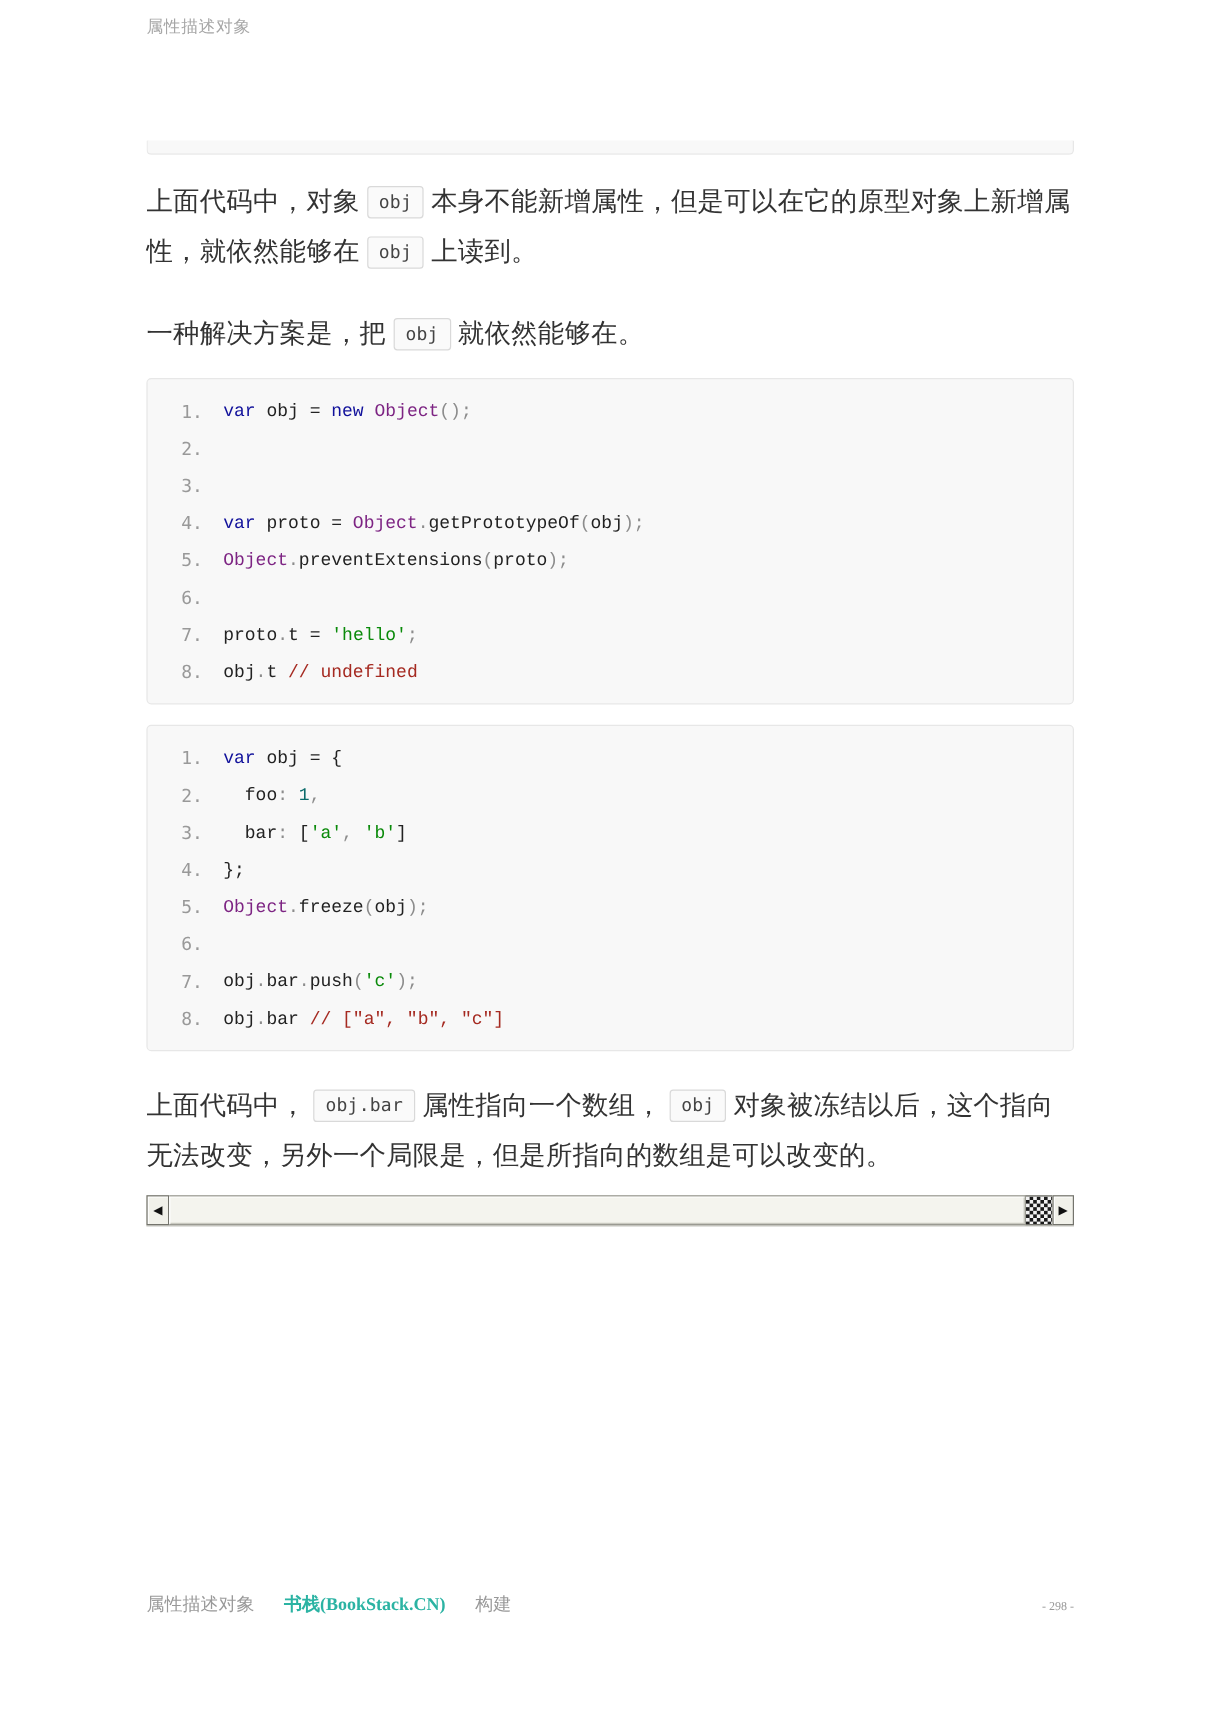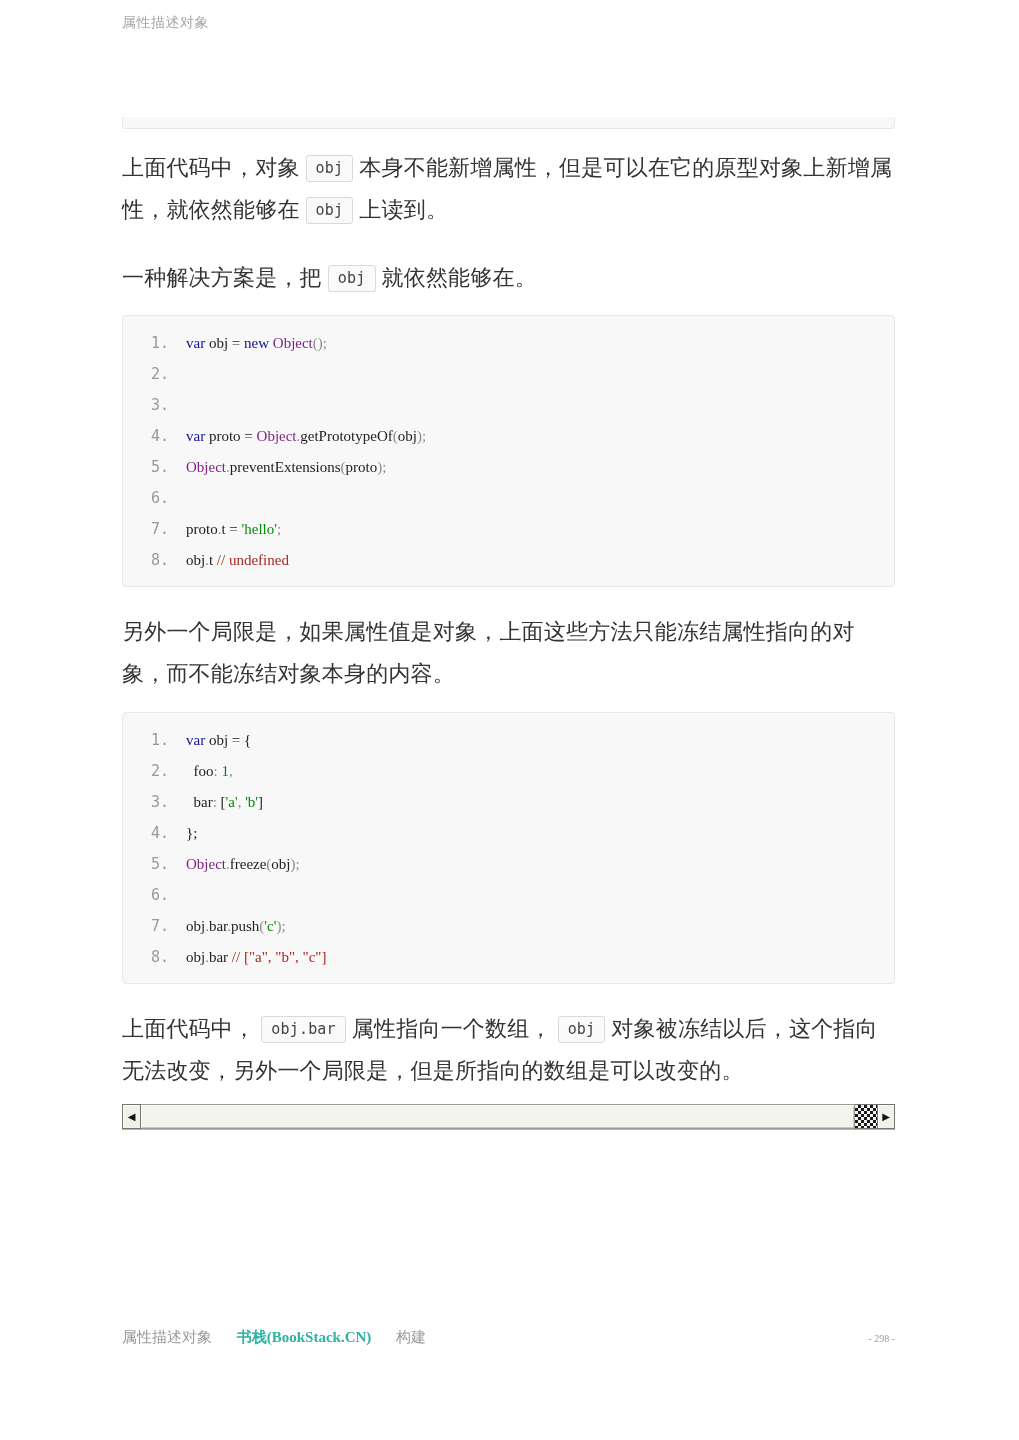--- a/index.html
+++ b/index.html
@@ -50,21 +50,21 @@
   .code-block.b1 { margin-top:16px; }
   .code-block.b2 { margin-top:17px; }
   .code-line { display:flex; line-height:31px; white-space:pre; }
   .code-line .ln {
     flex:0 0 46px; text-align:right;
     font-family:"DejaVu Sans Mono","Liberation Mono",monospace;
     font-size:15px; color:var(--linenum,#999);
   }
   .code-line .src {
     padding-left:17px;
-    font-family:Liberation Serif, serif;
+    font-family:Liberation Mono, monospace;
     font-size:15px; color:var(--codetext,#222);
   }
   .tok-kw  { color:var(--keyword,#11119b); }
   .tok-ttl { color:var(--title,#7d2483); }
   .tok-str { color:var(--string,#0a8a0a); }
   .tok-cmt { color:var(--comment,#a52a21); }
   .tok-num { color:var(--number,#0b6b6b); }
   .tok-pu  { color:var(--punct,#8c8c8c); }
 
   .hscrollbar {
@@ -121,21 +121,20 @@
       <div class="code-line"><span class="ln">1.</span><span class="src"><span class="tok-kw">var</span><span> obj </span><span>= </span><span class="tok-kw">new</span><span> </span><span class="tok-ttl">Object</span><span class="tok-pu">();</span></span></div>
       <div class="code-line"><span class="ln">2.</span></div>
       <div class="code-line"><span class="ln">3.</span><span class="src"></span></div>
       <div class="code-line"><span class="ln">4.</span><span class="src"><span class="tok-kw">var</span><span> proto </span><span>= </span><span class="tok-ttl">Object</span><span class="tok-pu">.</span><span>getPrototypeOf</span><span class="tok-pu">(</span><span>obj</span><span class="tok-pu">);</span></span></div>
       <div class="code-line"><span class="ln">5.</span><span class="src"><span class="tok-ttl">Object</span><span class="tok-pu">.</span><span>preventExtensions</span><span class="tok-pu">(</span><span>proto</span><span class="tok-pu">);</span></span></div>
       <div class="code-line"><span class="ln">6.</span><span class="src"></span></div>
       <div class="code-line"><span class="ln">7.</span><span class="src"><span>proto</span><span class="tok-pu">.</span><span>t </span><span>= </span><span class="tok-str">'hello'</span><span class="tok-pu">;</span></span></div>
       <div class="code-line"><span class="ln">8.</span><span class="src"><span>obj</span><span class="tok-pu">.</span><span>t </span><span class="tok-cmt">// undefined</span></span></div>
     </div>
 
-  <p class="para p3"><span>另外一个局限是，如果属性值是对象，上面这些方法只能冻结属性指向的对象，而不能冻结对象本身的内容。</span></p>
 
   <div class="code-block b2">
       <div class="code-line"><span class="ln">1.</span><span class="src"><span class="tok-kw">var</span><span> obj </span><span>= {</span></span></div>
       <div class="code-line"><span class="ln">2.</span><span class="src"><span>  foo</span><span class="tok-pu">:</span><span> </span><span class="tok-num">1</span><span class="tok-pu">,</span></span></div>
       <div class="code-line"><span class="ln">3.</span><span class="src"><span>  bar</span><span class="tok-pu">:</span><span> [</span><span class="tok-str">'a'</span><span class="tok-pu">, </span><span class="tok-str">'b'</span><span>]</span></span></div>
       <div class="code-line"><span class="ln">4.</span><span class="src"><span>};</span></span></div>
       <div class="code-line"><span class="ln">5.</span><span class="src"><span class="tok-ttl">Object</span><span class="tok-pu">.</span><span>freeze</span><span class="tok-pu">(</span><span>obj</span><span class="tok-pu">);</span></span></div>
       <div class="code-line"><span class="ln">6.</span><span class="src"></span></div>
       <div class="code-line"><span class="ln">7.</span><span class="src"><span>obj</span><span class="tok-pu">.</span><span>bar</span><span class="tok-pu">.</span><span>push</span><span class="tok-pu">(</span><span class="tok-str">'c'</span><span class="tok-pu">);</span></span></div>
       <div class="code-line"><span class="ln">8.</span><span class="src"><span>obj</span><span class="tok-pu">.</span><span>bar </span><span class="tok-cmt">// ["a", "b", "c"]</span></span></div>

